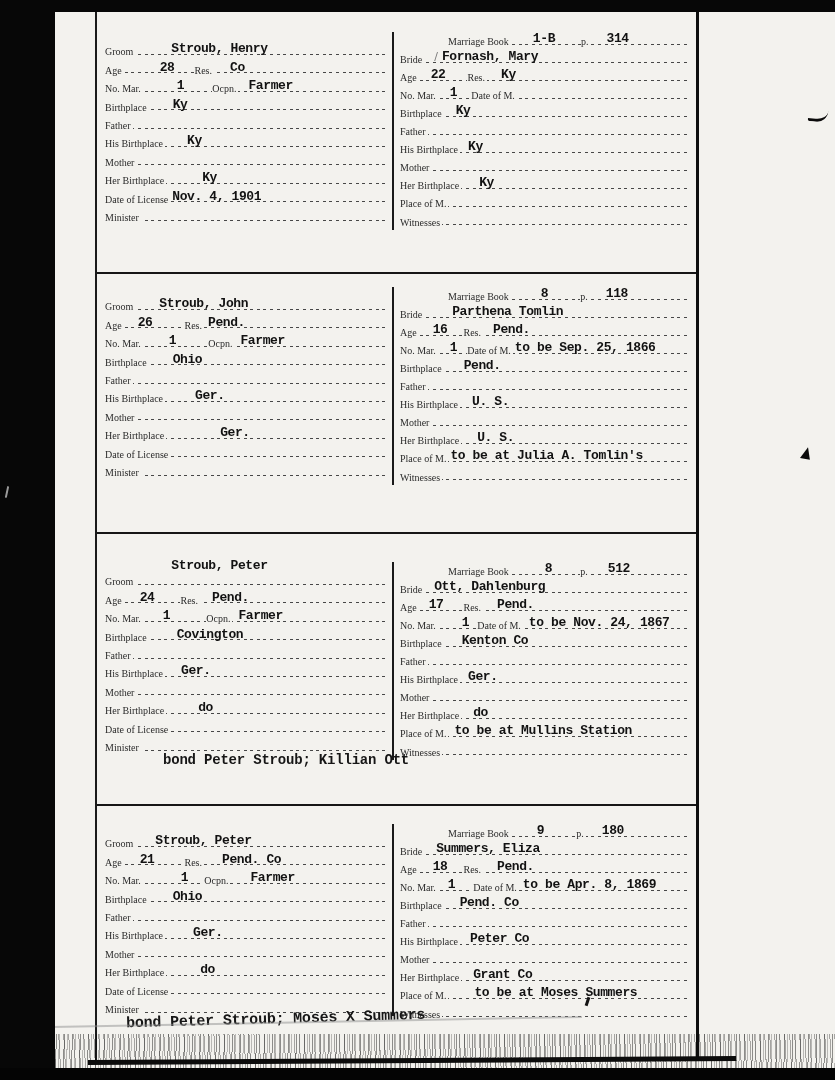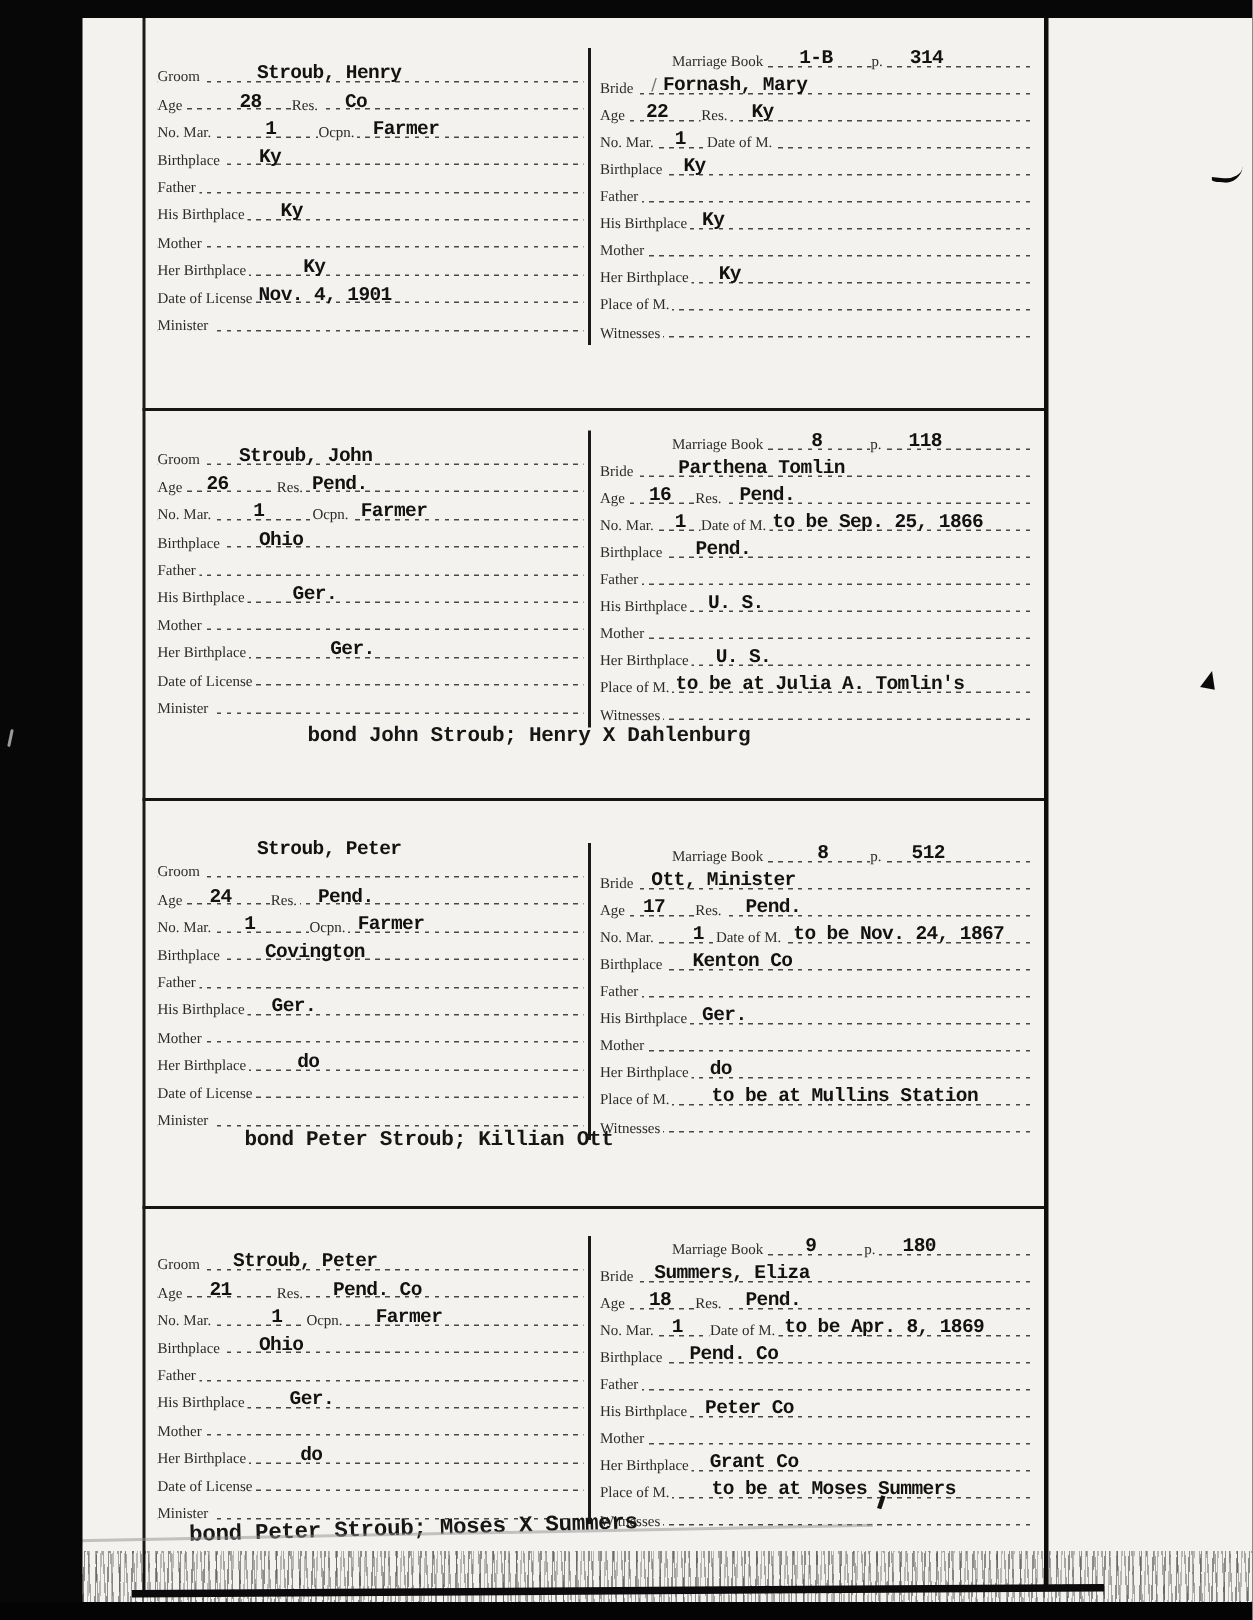--- a/index.html
+++ b/index.html
@@ -251,21 +251,20 @@
       <div class="row">
           <span class="lbl">Place of M.</span>
           <span class="val">to be at Julia A. Tomlin's</span>
         </div>
       <div class="row">
           <span class="lbl">Witnesses</span>
           <span class="val"></span>
         </div>
     </div>
   </section>
-  <div class="bond" style="left:205px;top:484px">bond John Stroub; Henry X Dahlenburg</div>
 
   <div class="sep" style="top:532px"></div>
 
   <section class="record" style="top:558px;height:212px">
     <div class="divider"></div>
     <div class="g-col">
       <div class="row">
           <span class="lbl">Groom</span>
           <span class="val raised" style="margin-left:34px">Stroub, Peter</span>
         </div>
@@ -313,21 +312,21 @@
     <div class="b-col">
       <div class="row">
           <span class="blank" style="width:48px"></span>
           <span class="lbl">Marriage Book</span>
           <span class="val" style="margin-left:32px">8</span>
           <span class="lbl" style="margin-left:26px">p.</span>
           <span class="val" style="margin-left:16px">512</span>
         </div>
       <div class="row">
           <span class="lbl">Bride</span>
-          <span class="val" style="margin-left:8px">Ott, Minister</span>
+          <span class="val" style="margin-left:8px">Ott, Dahlenburg</span>
         </div>
       <div class="row">
           <span class="lbl">Age</span>
           <span class="val" style="margin-left:8px">17</span>
           <span class="lbl" style="margin-left:18px">Res.</span>
           <span class="val" style="margin-left:12px">Pend.</span>
         </div>
       <div class="row">
           <span class="lbl">No. Mar.</span>
           <span class="val" style="margin-left:22px">1</span>
@@ -349,21 +348,21 @@
       <div class="row">
           <span class="lbl">Mother</span>
           <span class="val"></span>
         </div>
       <div class="row">
           <span class="lbl">Her Birthplace</span>
           <span class="val" style="margin-left:10px">do</span>
         </div>
       <div class="row">
           <span class="lbl">Place of M.</span>
-          <span class="val" style="margin-left:24px">to be at Mullins Station</span>
+          <span class="val" style="margin-left:4px">to be at Mullins Station</span>
         </div>
       <div class="row">
           <span class="lbl">Witnesses</span>
           <span class="val"></span>
         </div>
     </div>
   </section>
   <div class="bond" style="left:163px;top:753px">bond Peter Stroub; Killian Ott</div>
 
   <div class="sep" style="top:804px"></div>

